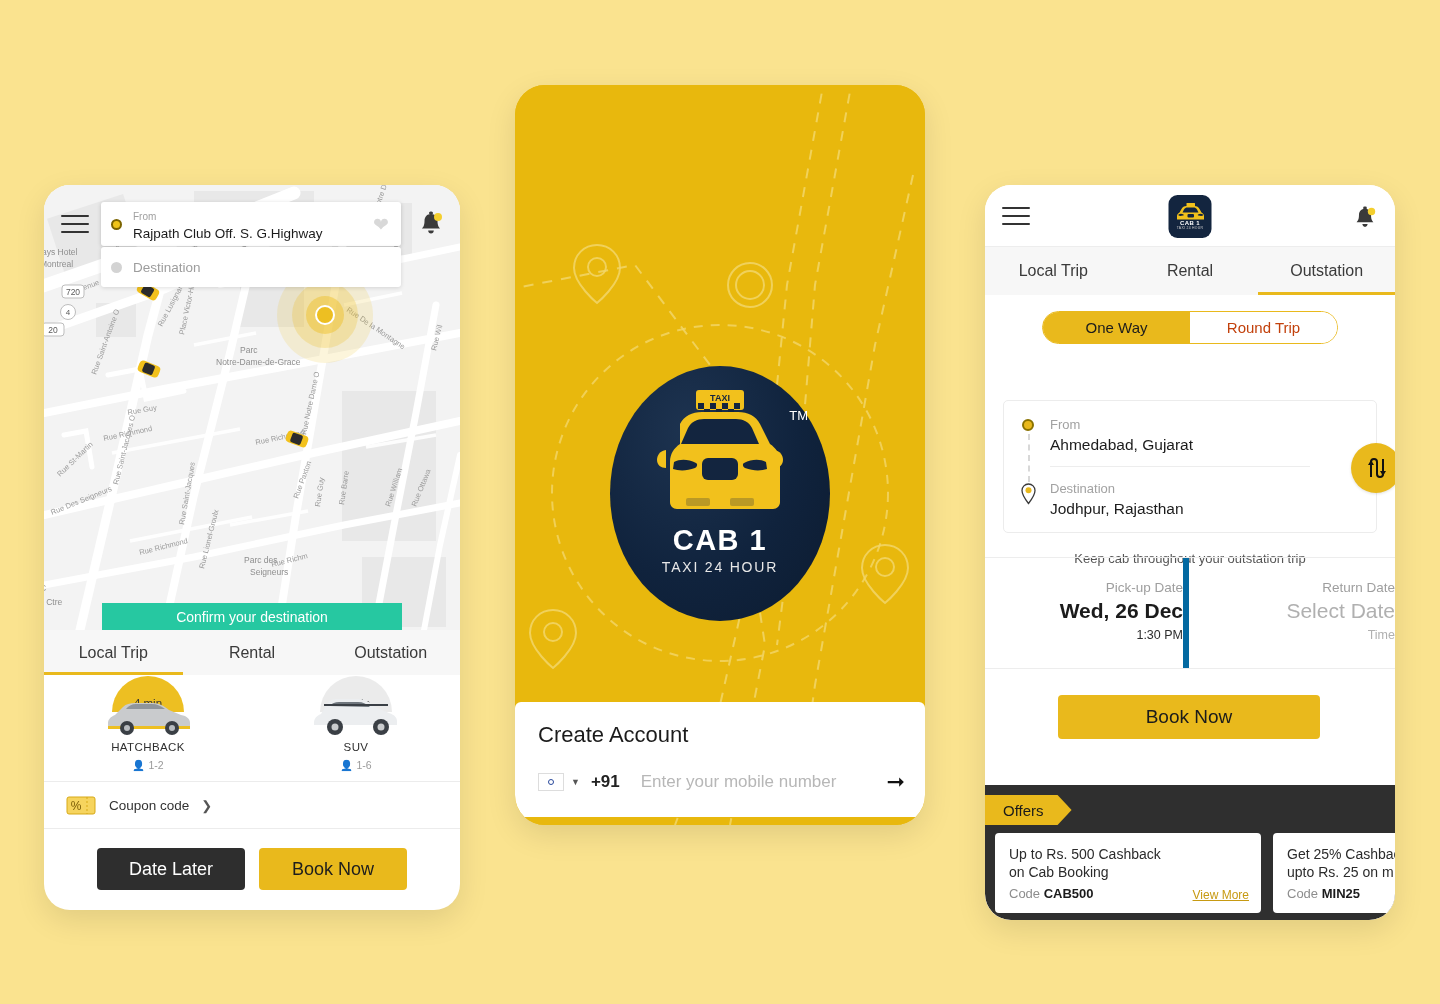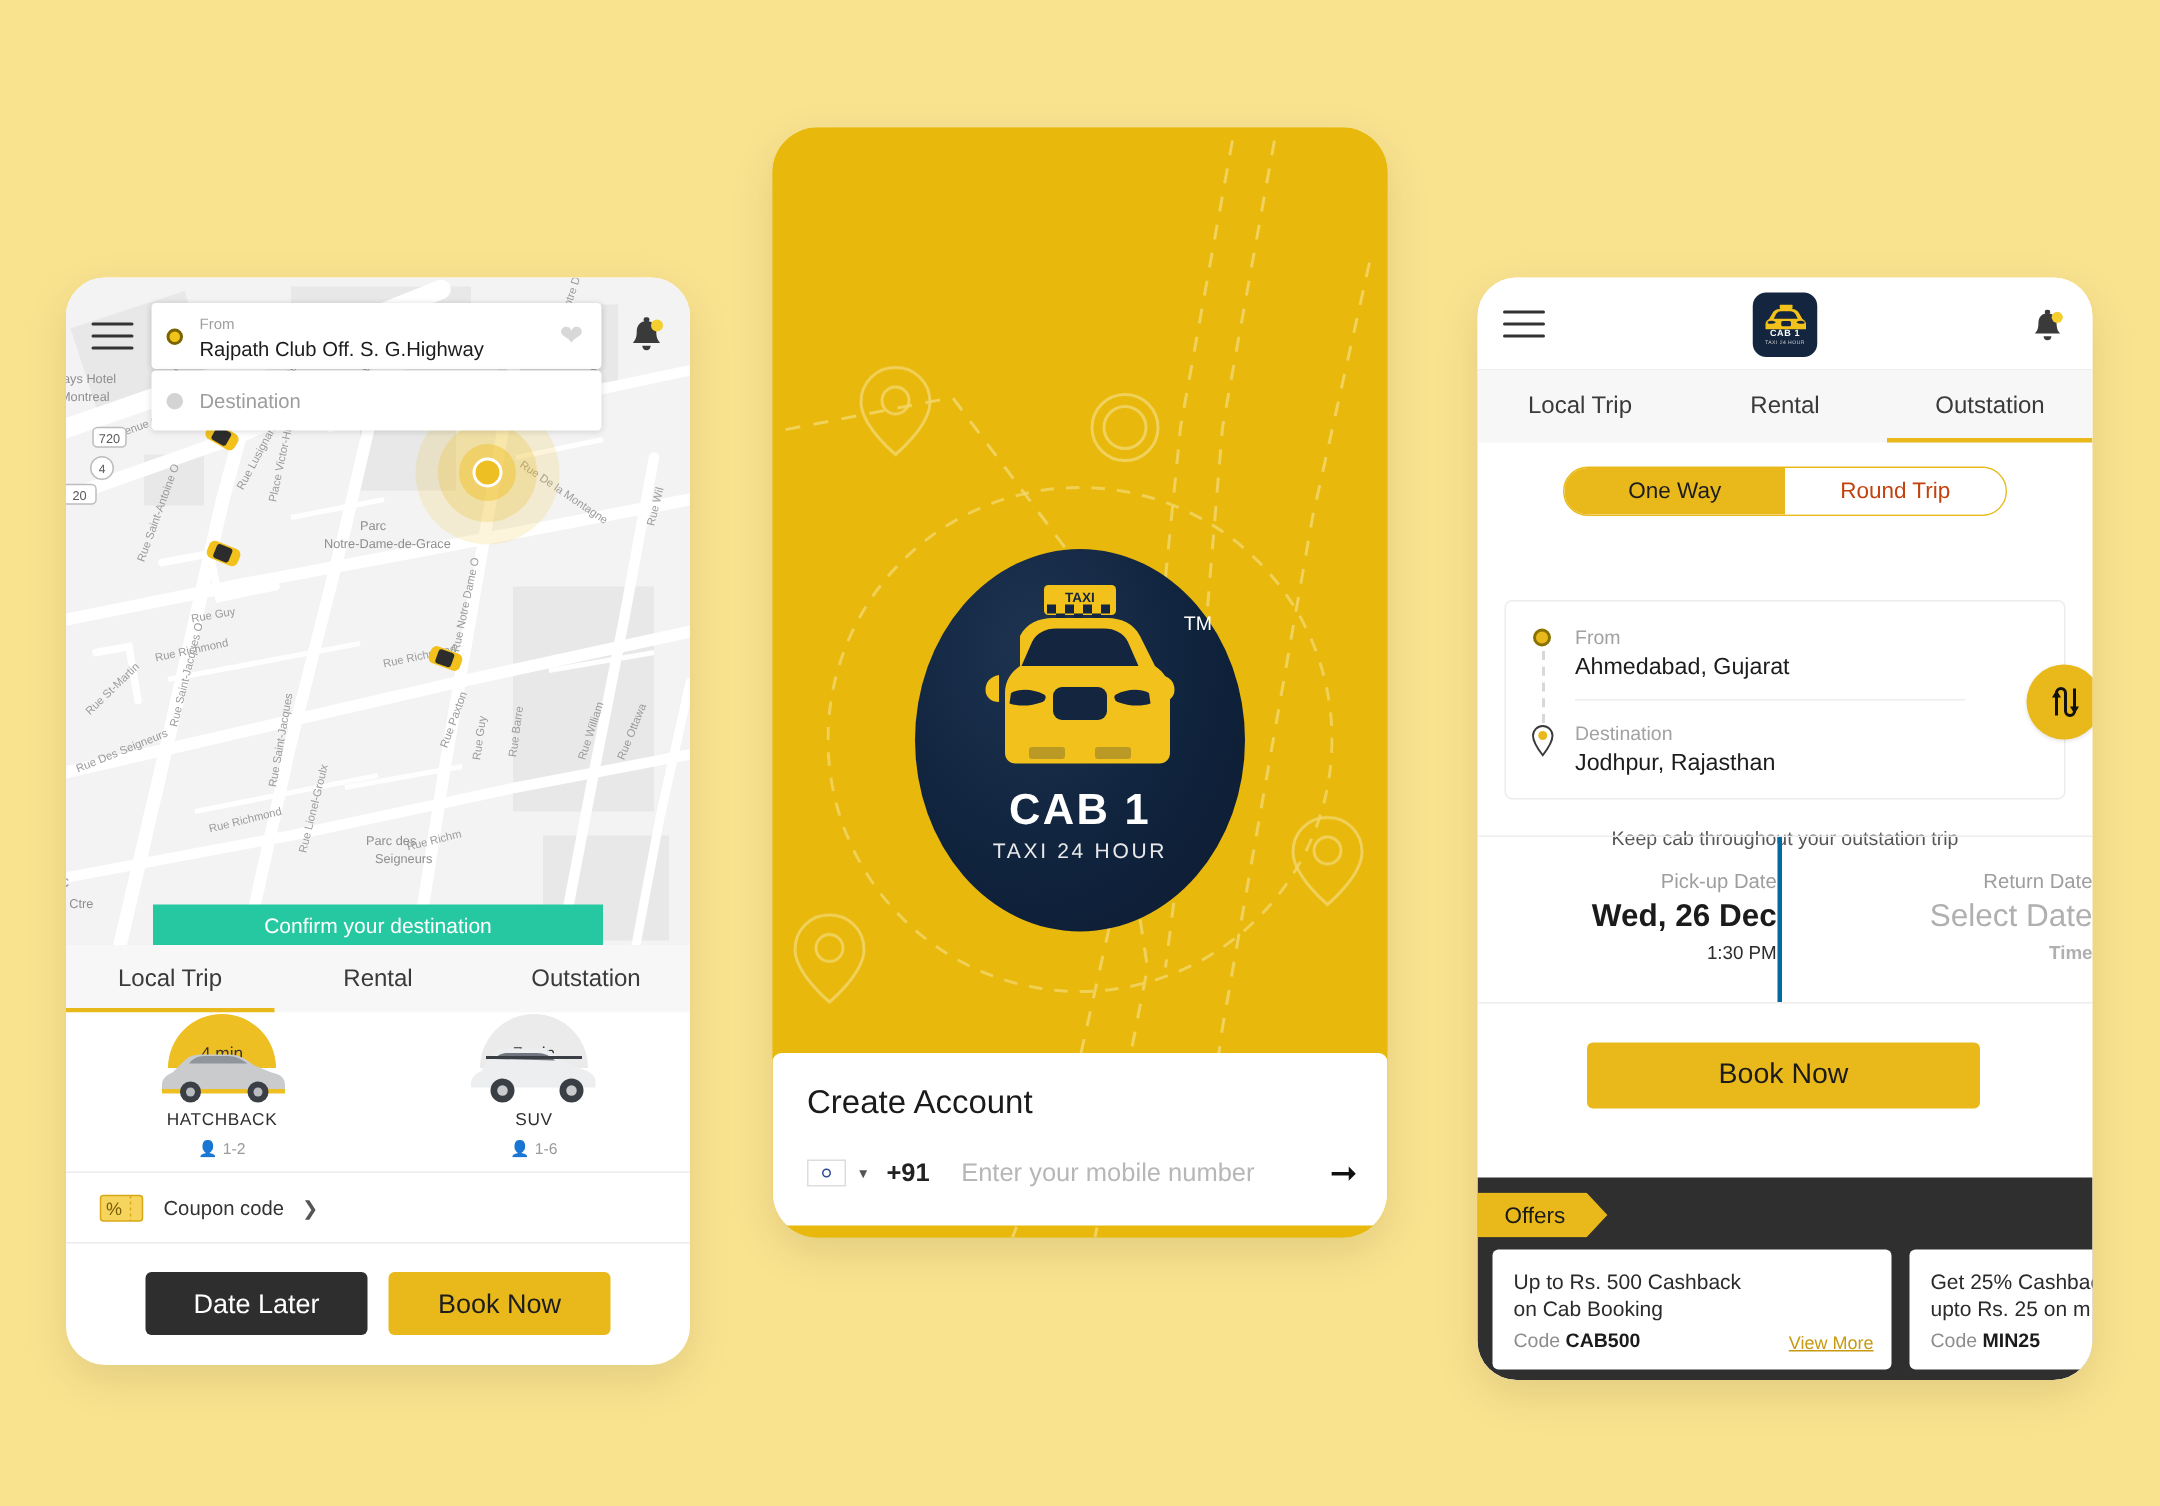--- a/index.html
+++ b/index.html
@@ -265,26 +265,26 @@
     background: #e9b91c; display: flex; align-items: center; justify-content: center;
     cursor: pointer; box-shadow: 0 1px 3px rgba(0,0,0,.12);
   }
 
   .dates-row {
     position: absolute; top: 372px; left: 0; width: 100%; height: 112px;
     border-top: 1px solid #ededed; border-bottom: 1px solid #ededed;
     display: flex;
   }
   .date-cell { flex: 1; padding: 22px 0 0 30px; position: relative; cursor: pointer; text-align: right; }
-  .date-cell + .date-cell { border-left: 3px solid #0369a1; padding-left: 38px; }
+  .date-cell + .date-cell { border-left: 6px solid #0369a1; padding-left: 38px; }
   .date-label { font-size: 13.5px; color: #9e9e9e; }
   .date-value { font-size: 21px; color: #1b1b1b; margin-top: 4px; font-weight: bold; }
   .date-value.dim { color: #b0b0b0; font-weight: normal; }
   .date-time { font-size: 12.5px; color: #2d2d2d; margin-top: 5px; }
-  .date-time.dim { color: #b0b0b0; font-weight: bold; }
+  .date-time.dim { color: #b0b0b0; }
 
   .os-book-now {
     position: absolute; top: 510px; left: 73px; width: 262px; height: 44px;
     background: #e9b91c; color: #1b1b1b; border-radius: 4px;
     display: flex; align-items: center; justify-content: center;
     font-size: 19px; cursor: pointer;
   }
 
   .offers-strip {
     position: absolute; left: 0; bottom: 0; width: 100%; height: 135px;

